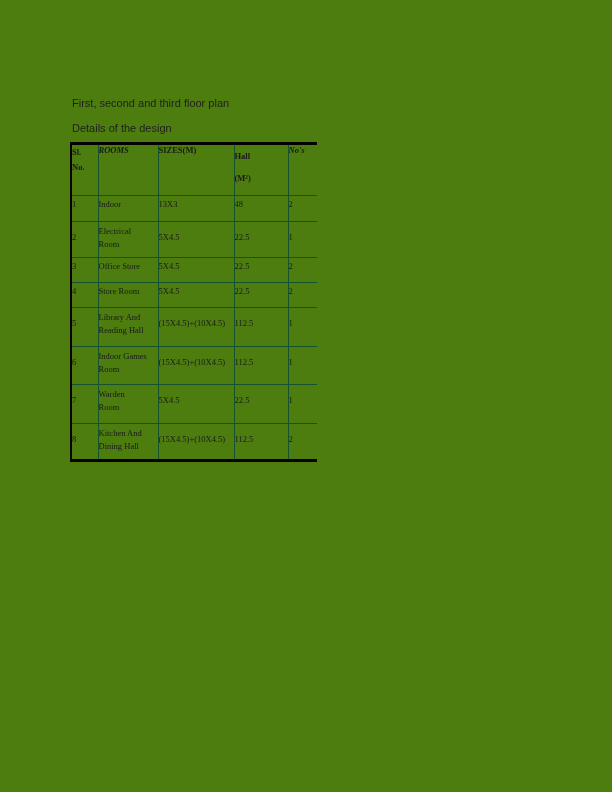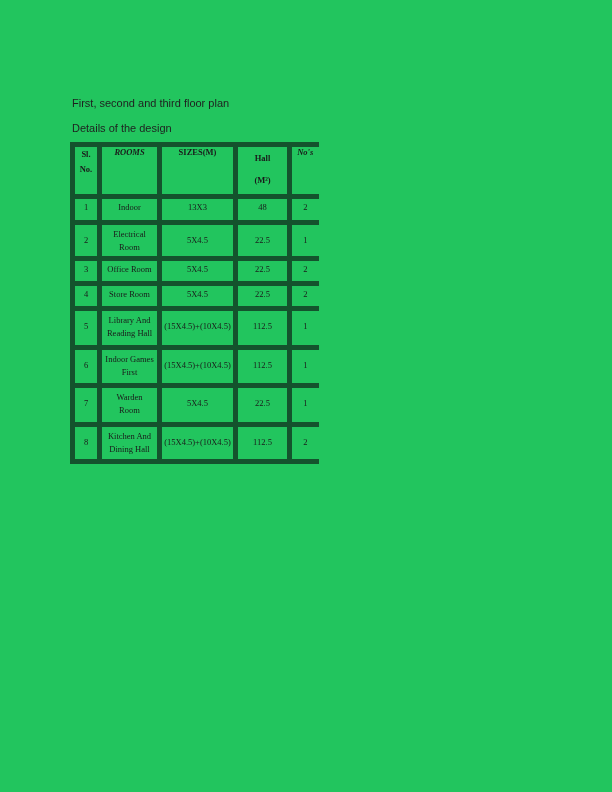--- a/index.html
+++ b/index.html
@@ -4,21 +4,21 @@
 <style>
   html, body {
     margin: 0;
     padding: 0;
     background: #ffffff;
   }
   .page {
     position: relative;
     width: 612px;
     height: 792px;
-    background: #22c55e;
+    background: #4d7c0f;
     overflow: hidden;
     font-family: "Liberation Sans", sans-serif;
   }
   .heading {
     position: absolute;
     left: 72px;
     font-size: 11px;
     line-height: 14px;
     color: #1f1f1f;
     white-space: nowrap;
@@ -37,24 +37,24 @@
     border-bottom: 3px solid #000;
     border-right: 0;
   }
   table.rooms col.c1 { width: 27px; }
   table.rooms col.c2 { width: 60px; }
   table.rooms col.c3 { width: 76px; }
   table.rooms col.c4 { width: 54px; }
   table.rooms col.c5 { width: 29px; }
 
   table.rooms th, table.rooms td {
-    border: 5px solid #14532d;
+    border: 1px solid #14532d;
     padding: 0;
     margin: 0;
-    text-align: center;
+    text-align: left;
     vertical-align: top;
     font-family: "Liberation Serif", serif;
     font-size: 8.5px;
     color: #1a1a1a;
     white-space: pre-line;
     overflow: hidden;
   }
   table.rooms th:last-child, table.rooms td:last-child { border-right: 0; }
 
   table.rooms thead tr { height: 52px; }
@@ -117,21 +117,21 @@
         <tr class="two-line">
           <td>2</td>
           <td class="room-cell">Electrical
 Room</td>
           <td>5X4.5</td>
           <td>22.5</td>
           <td>1</td>
         </tr>
         <tr>
           <td>3</td>
-          <td class="room-cell">Office Room</td>
+          <td class="room-cell">Office Store</td>
           <td>5X4.5</td>
           <td>22.5</td>
           <td>2</td>
         </tr>
         <tr>
           <td>4</td>
           <td class="room-cell">Store Room</td>
           <td>5X4.5</td>
           <td>22.5</td>
           <td>2</td>
@@ -140,21 +140,21 @@
           <td>5</td>
           <td class="room-cell">Library And
 Reading Hall</td>
           <td>(15X4.5)+(10X4.5)</td>
           <td>112.5</td>
           <td>1</td>
         </tr>
         <tr class="two-line">
           <td>6</td>
           <td class="room-cell">Indoor Games
-First</td>
+Room</td>
           <td>(15X4.5)+(10X4.5)</td>
           <td>112.5</td>
           <td>1</td>
         </tr>
         <tr class="two-line">
           <td>7</td>
           <td class="room-cell">Warden
 Room</td>
           <td>5X4.5</td>
           <td>22.5</td>

